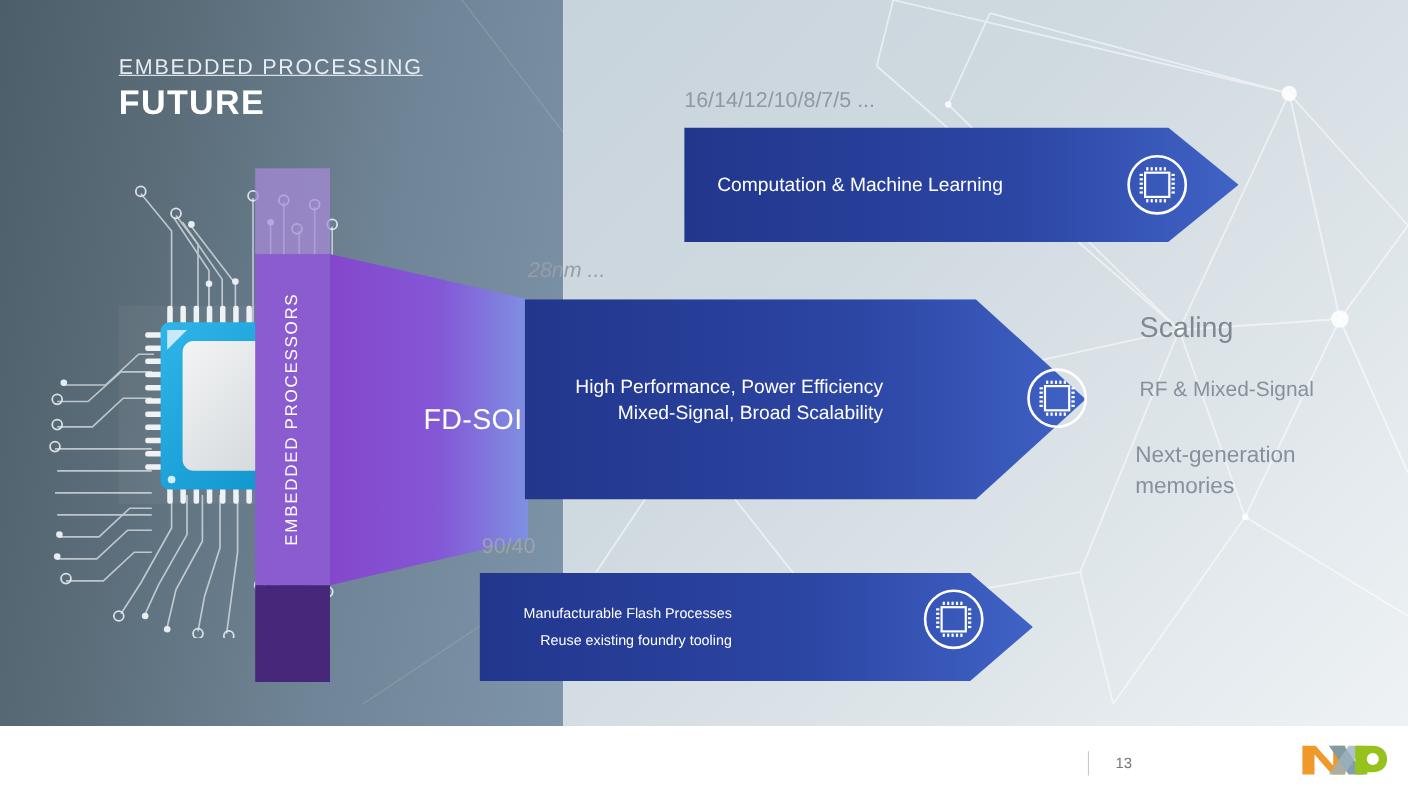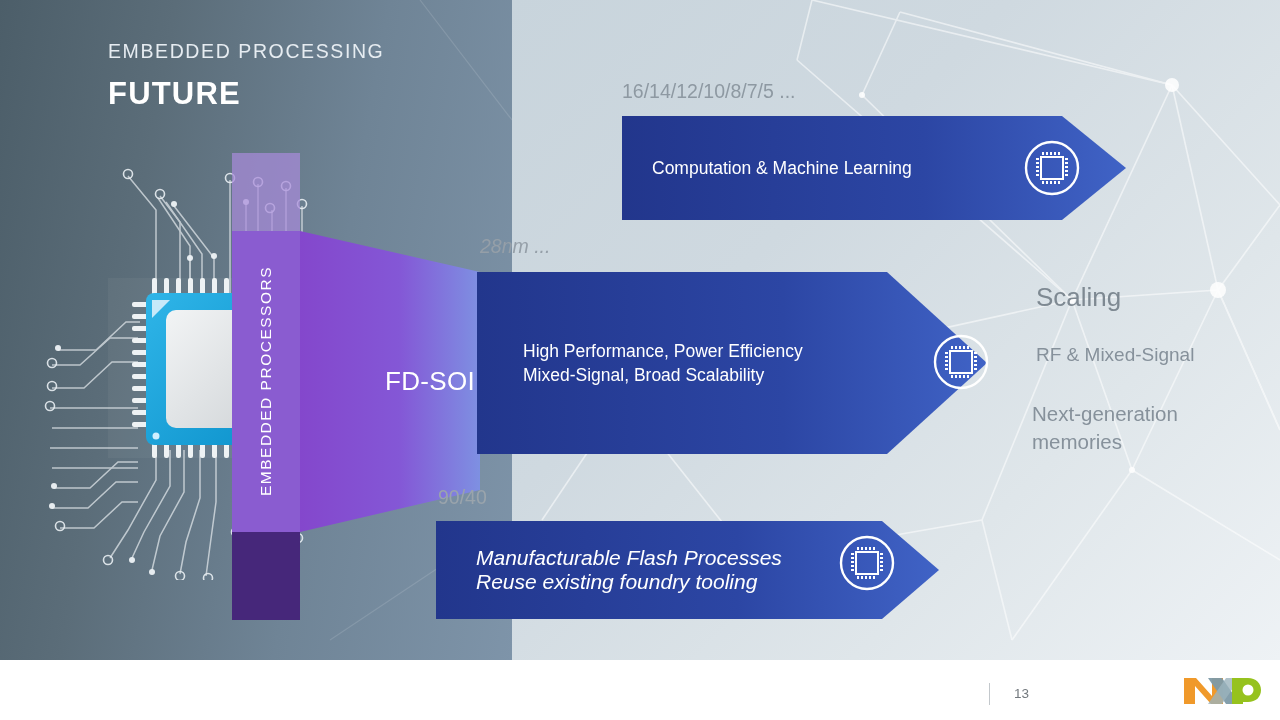--- a/index.html
+++ b/index.html
@@ -15,22 +15,22 @@
   .bg-left{position:absolute;left:0;top:0;width:512px;height:660px;
     background:linear-gradient(100deg,#4c5e69 0%,#5b6d79 28%,#6f8496 62%,#7e94a9 100%);}
   .bg-right{position:absolute;left:512px;top:0;width:768px;height:660px;
     background:linear-gradient(135deg,#c8d4dc 0%,#cfd9e0 35%,#dfe6ea 70%,#eef2f5 100%);}
   .bg-footer{position:absolute;left:0;top:660px;width:1280px;height:60px;background:#ffffff;}
 
   .netlayer{position:absolute;left:512px;top:0;width:768px;height:660px;pointer-events:none;}
   .netleft{position:absolute;left:0;top:0;width:512px;height:660px;pointer-events:none;opacity:.5;}
 
   
-  .kicker{position:absolute;left:108px;top:40px;font-size:19.5px;letter-spacing:1.6px;
-    color:#e6ecf1;font-weight:400;white-space:nowrap;}
+  .kicker{position:absolute;left:108px;top:50px;font-size:19.5px;letter-spacing:1.6px;
+    color:#e6ecf1;font-weight:400;white-space:nowrap;text-decoration:underline;}
   .title{position:absolute;left:108px;top:76px;font-size:31px;letter-spacing:1.2px;
     color:#ffffff;font-weight:bold;white-space:nowrap;}
 
   
   .chipart{position:absolute;left:40px;top:150px;width:280px;height:430px;}
 
   
   .band{position:absolute;left:232px;width:68px;}
   .band-top{top:153px;height:78px;background:rgba(167,139,217,.72);}
   .band-mid{top:231px;height:301px;background:#8a5cd0;}
@@ -49,32 +49,32 @@
 
   
   .nodelabel{position:absolute;font-size:19.5px;color:#8f9aa3;font-weight:400;white-space:nowrap;}
   .nl1{left:622px;top:80px;color:#8e99a2;}
   .nl2{left:480px;top:235px;color:#959fa8;font-style:italic;}
   .nl3{left:438px;top:486px;color:#9aa4ac;}
 
   
   .arrow{position:absolute;}
   .arrow .svgw{position:absolute;left:0;top:0;}
-  .arrow .atext{position:absolute;color:#ffffff;font-weight:400;white-space:pre;}
+  .arrow .atext{position:absolute;color:#ffffff;font-weight:400;white-space:pre;align-items:flex-end;}
 
   .arrow1{left:622px;top:116px;width:504px;height:104px;}
   .arrow1 .atext{left:30px;top:0;height:104px;display:flex;align-items:center;font-size:17.5px;}
 
   .arrow2{left:477px;top:272px;width:510px;height:182px;}
   .arrow2 .atext{left:46px;top:0;height:182px;display:flex;flex-direction:column;
     justify-content:center;font-size:17.5px;line-height:24px;}
 
   .arrow3{left:436px;top:521px;width:503px;height:98px;}
   .arrow3 .atext{left:40px;top:0;height:98px;display:flex;flex-direction:column;
-    justify-content:center;font-size:21px;line-height:24px;font-style:italic;}
+    justify-content:center;font-size:13px;line-height:24px;}
 
   .chipicon{position:absolute;}
   .ci1{left:1023px;top:139px;}
   .ci2{left:932px;top:333px;}
   .ci3{left:838px;top:534px;}
 
   
   .rt{position:absolute;color:#86919b;font-weight:400;white-space:pre;}
   .rt-scaling{left:1036px;top:282px;font-size:26px;color:#7e8992;}
   .rt-rf{left:1036px;top:344px;font-size:19px;}

